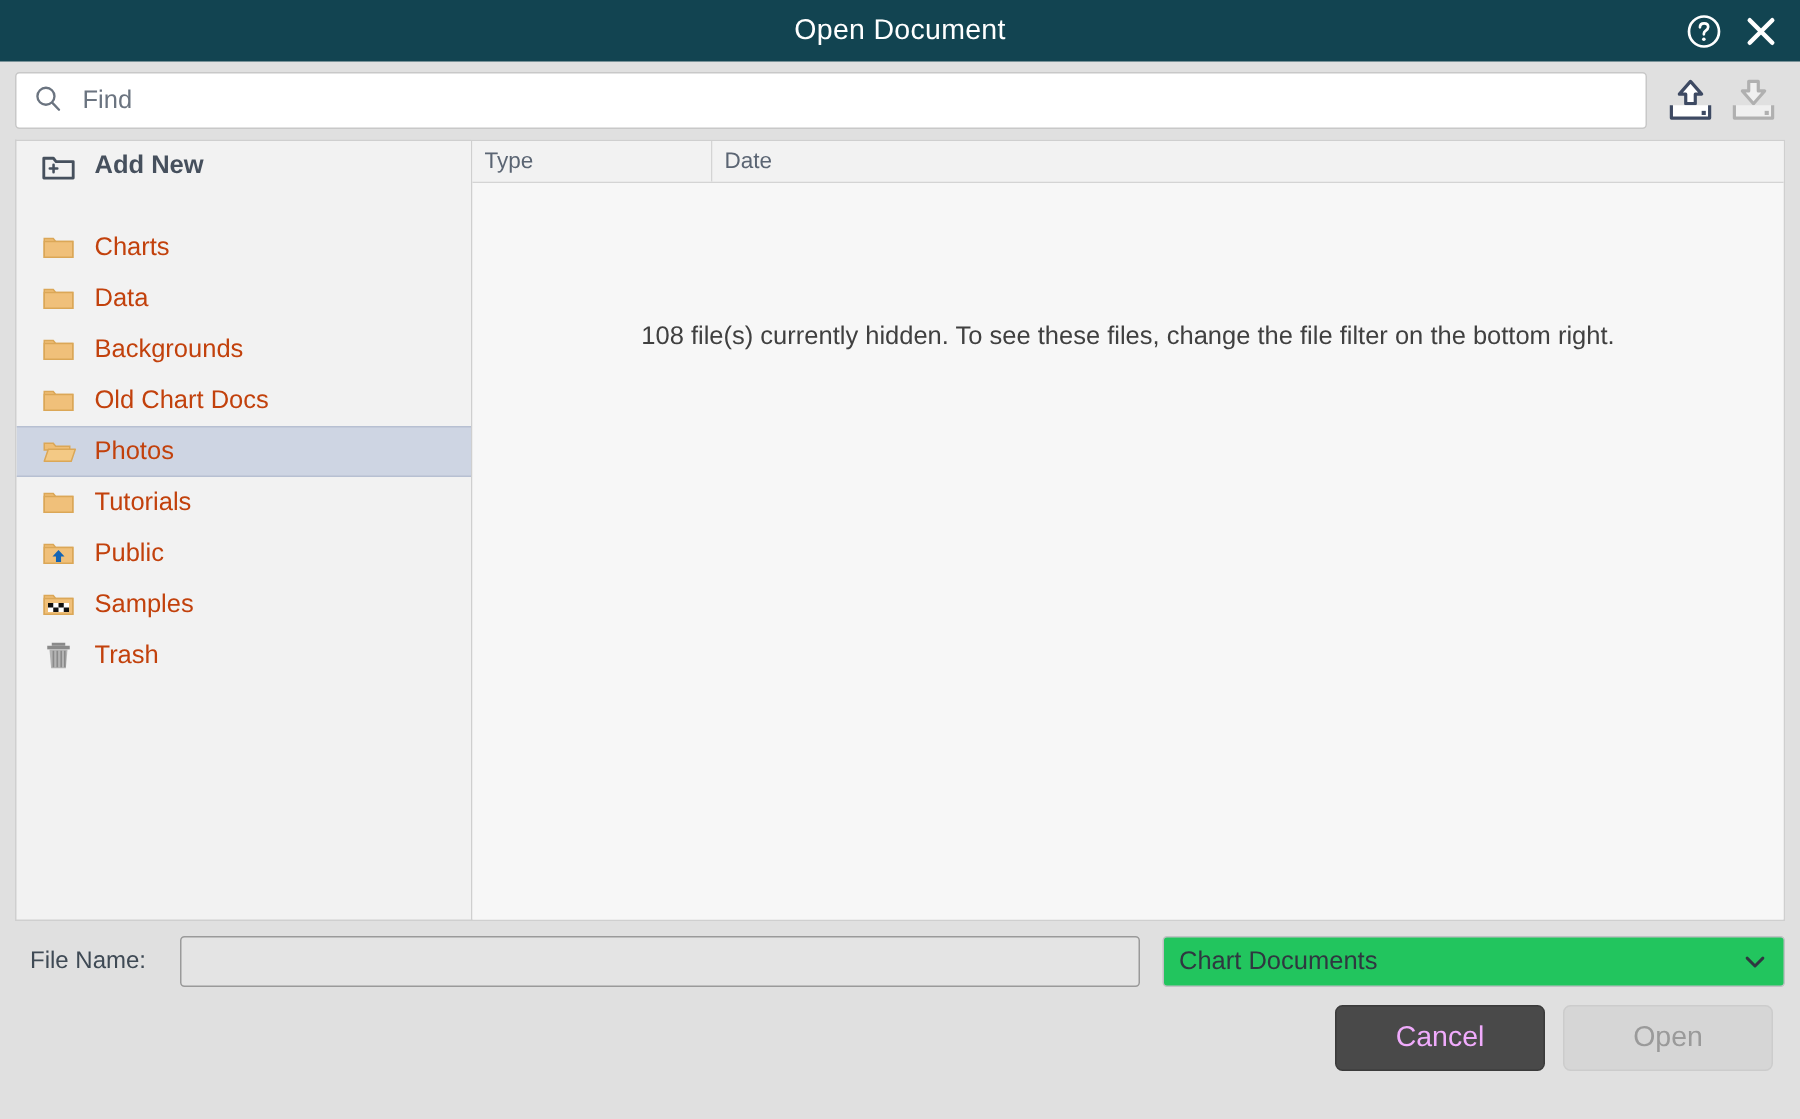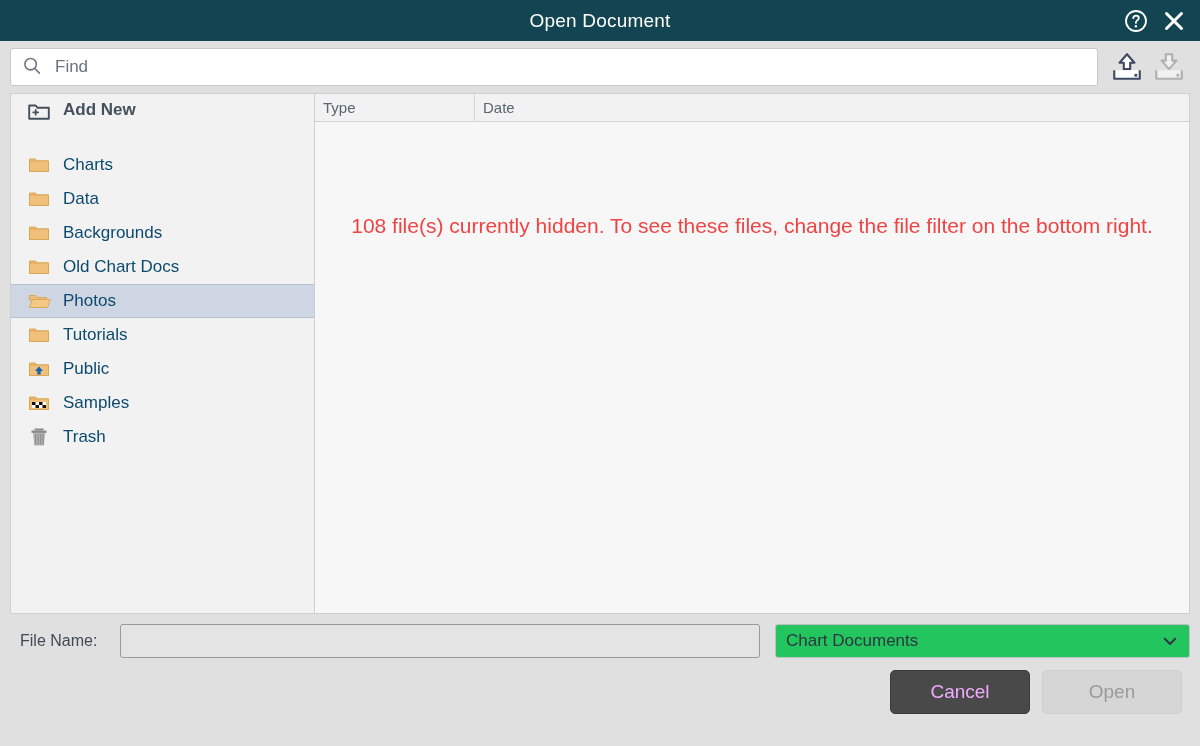--- a/index.html
+++ b/index.html
@@ -110,21 +110,21 @@
     height: 34px;
     padding: 0 16px;
     cursor: pointer;
   }
   .folder-item.selected {
     background: #ced5e3;
     border-top: 1px solid #b7c0d2;
     border-bottom: 1px solid #b7c0d2;
     height: 34px;
   }
-  .folder-label { font-size: 17px; color: #0c4a6e; }
+  .folder-label { font-size: 17px; color: #c2410c; }
   .icon-slot { width: 24px; height: 24px; flex: 0 0 24px; display: block; }
 
   
   .filepane {
     flex: 1 1 auto;
     display: flex; flex-direction: column;
     border: 1px solid #cfcfcf;
     background: #f7f7f7;
     min-width: 0;
   }
@@ -151,22 +151,22 @@
   .filelist {
     flex: 1 1 auto;
     background: #f7f7f7;
     position: relative;
   }
   .empty-msg {
     position: absolute;
     left: 0; right: 0;
     top: 92px;
     text-align: center;
-    font-size: 21px;
-    color: #ef4444;
+    font-size: 17px;
+    color: #404040;
   }
 
   
   .footer {
     flex: 0 0 auto;
     padding: 10px;
     background: #e0e0e0;
   }
   .filename-row {
     display: flex; align-items: center; gap: 0;

